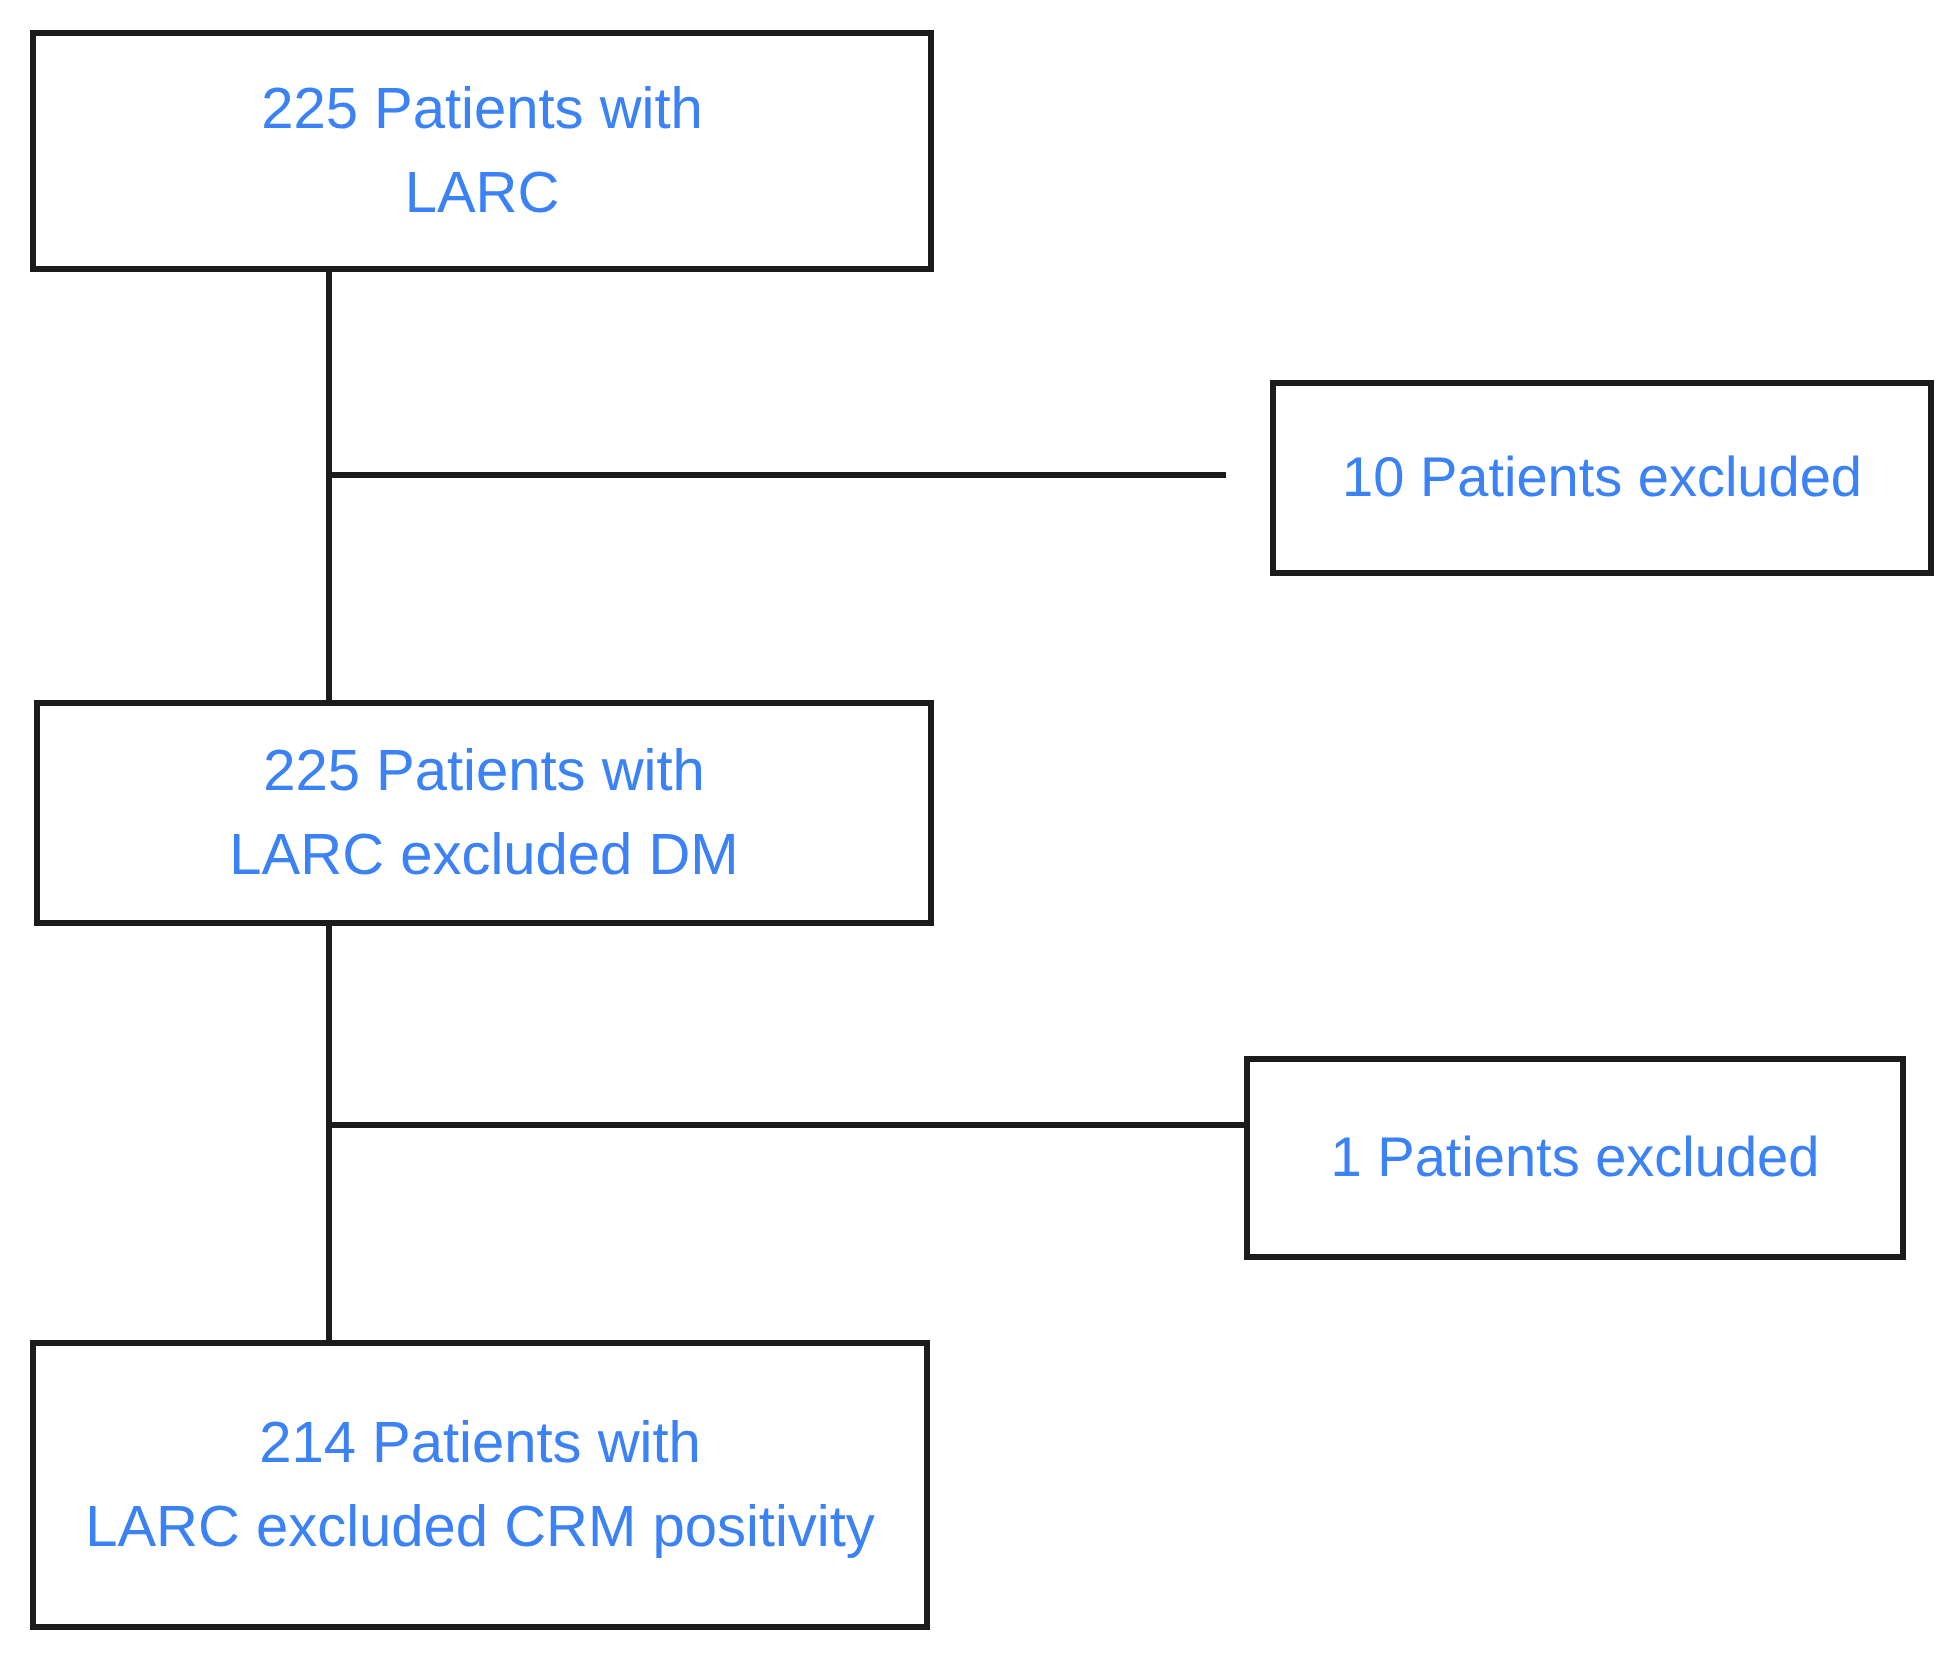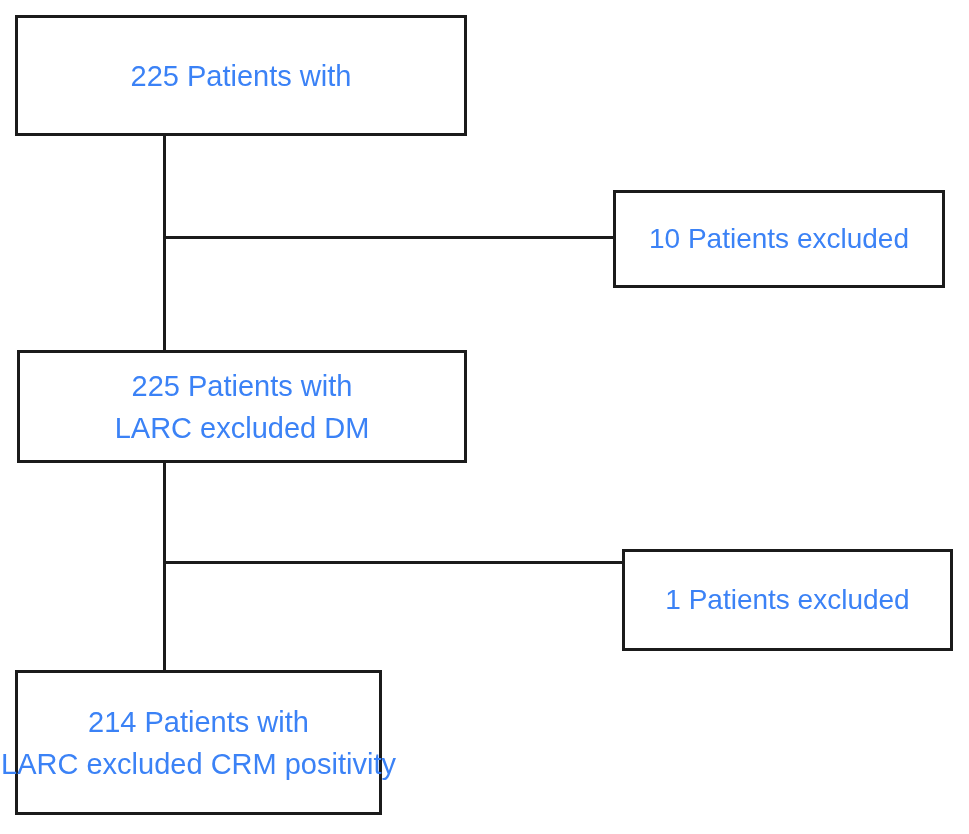--- a/index.html
+++ b/index.html
@@ -33,24 +33,24 @@
   }
   .node-main {
     font-size: 29px;
     line-height: 42px;
   }
   .node-side {
     font-size: 28px;
     line-height: 40px;
   }
   #node-larc          { left: 15px;  top: 15px;  width: 452px; height: 121px; }
-  #node-excluded-dm   { left: 613px; top: 190px; width: 332px; height: 98px;  }
+  #node-excluded-dm   { left: 635px; top: 190px; width: 332px; height: 98px;  }
   #node-larc-no-dm    { left: 17px;  top: 350px; width: 450px; height: 113px; }
-  #node-excluded-crm  { left: 622px; top: 549px; width: 331px; height: 102px; }
-  #node-larc-no-crm   { left: 15px;  top: 670px; width: 367px; height: 145px; }
+  #node-excluded-crm  { left: 622px; top: 528px; width: 331px; height: 102px; }
+  #node-larc-no-crm   { left: 15px;  top: 670px; width: 450px; height: 145px; }
 
   .edge {
     position: absolute;
     background: #1b1b1b;
   }
   #edge-v1 { left: 163px; top: 136px; width: 3px;   height: 214px; }
   #edge-h1 { left: 163px; top: 236px; width: 450px; height: 3px;   }
   #edge-v2 { left: 163px; top: 463px; width: 3px;   height: 207px; }
   #edge-h2 { left: 163px; top: 561px; width: 459px; height: 3px;   }
 </style>
@@ -59,20 +59,21 @@
 
 <div class="stage">
 
   <div class="edge" id="edge-v1"></div>
   <div class="edge" id="edge-h1"></div>
   <div class="edge" id="edge-v2"></div>
   <div class="edge" id="edge-h2"></div>
 
   <div class="node node-main" id="node-larc">
     <span class="ln">225 Patients with</span>
+    <span class="ln">LARC</span>
   </div>
 
   <div class="node node-side" id="node-excluded-dm">
     <span class="ln">10 Patients excluded</span>
   </div>
 
   <div class="node node-main" id="node-larc-no-dm">
     <span class="ln">225 Patients with</span>
     <span class="ln">LARC excluded DM</span>
   </div>

